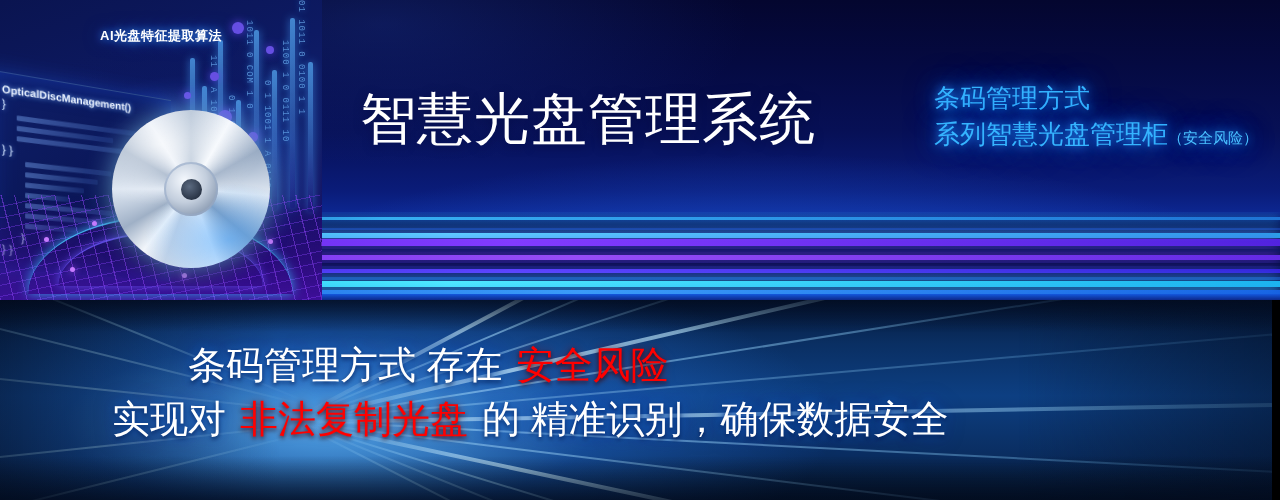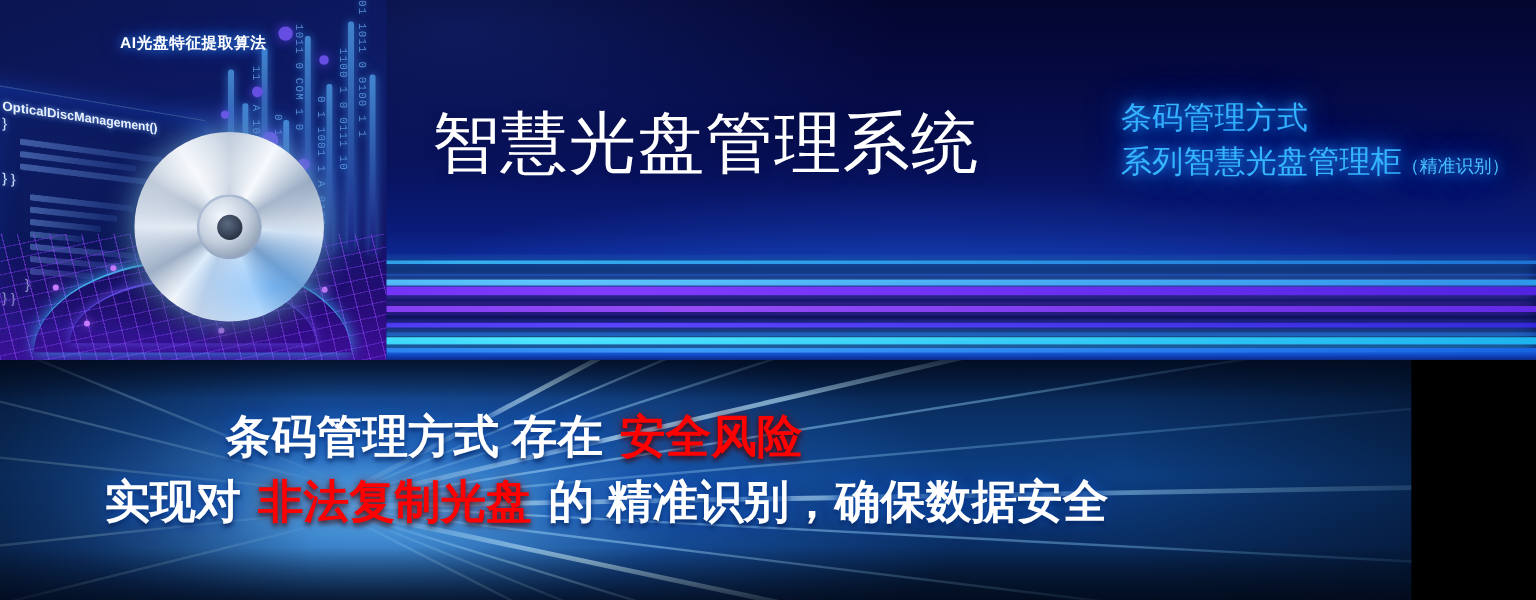--- a/index.html
+++ b/index.html
@@ -183,26 +183,25 @@
     display:flex;align-items:center;
   }
   #sub-bar-text{
     position:absolute;left:452px;top:0;line-height:30px;
     font-size:17.5px;color:#f2f7ff;white-space:nowrap;
     text-shadow:0 0 8px rgba(80,160,255,.9),0 1px 3px rgba(0,0,20,.8);
   }
 
   
   #bottom{
-    position:absolute;left:0;top:300px;width:1176px;height:200px;
+    position:absolute;left:0;top:300px;width:1272px;height:200px;
     overflow:hidden;
     background:
       radial-gradient(ellipse 700px 230px at 26% 62%, rgba(95,185,255,.85) 0%, rgba(35,110,210,.45) 38%, rgba(6,30,72,0) 72%),
       linear-gradient(180deg,#061a3c 0%,#0a2f63 22%,#0d3f82 48%,#0a2d60 78%,#06182f 100%);
-    font-weight: bold;
   }
   #rays{position:absolute;inset:0;overflow:hidden;}
   .ray{
     position:absolute;left:24%;top:58%;
     height:2px;width:1500px;
     transform-origin:0 50%;
     background:linear-gradient(90deg,rgba(255,255,255,0) 0%,rgba(170,225,255,.55) 12%,rgba(120,200,255,.30) 55%,rgba(120,200,255,0) 100%);
   }
   .ray.thick{height:4px;background:linear-gradient(90deg,rgba(255,255,255,0) 0%,rgba(200,238,255,.70) 14%,rgba(140,210,255,.34) 58%,rgba(140,210,255,0) 100%);}
   .ray.l{ transform-origin:100% 50%; left:auto; right:76%; background:linear-gradient(270deg,rgba(255,255,255,0) 0%,rgba(170,225,255,.45) 14%,rgba(120,200,255,.22) 60%,rgba(120,200,255,0) 100%);}
@@ -213,21 +212,21 @@
       linear-gradient(90deg,rgba(2,10,28,.55) 0%,rgba(2,10,28,0) 22%,rgba(2,10,28,0) 80%,rgba(2,10,28,.45) 100%);
   }
   #bottom-text{
     position:absolute;left:0;top:38px;width:1280px;
   }
   .bt-line{
     white-space:nowrap;color:#ffffff;font-size:38px;line-height:54px;
     text-shadow:0 0 10px rgba(20,90,190,.95),0 0 20px rgba(10,60,160,.7),0 2px 4px rgba(0,10,40,.85);
   }
   #bt-line1{padding-left:188px;}
-  #bt-line2{padding-left:87px;}
+  #bt-line2{padding-left:112px;}
   .hl-red{color:#ff0000;text-shadow:0 0 10px rgba(120,0,0,.55),0 2px 4px rgba(40,0,0,.7);}
   .sp{display:inline-block;width:14px;}
 </style>
 </head>
 <body>
 
 <div id="banner">
 
   <div id="hero">
     <div id="hero-base"></div>
@@ -318,21 +317,21 @@
 
       <div class="lp-title" id="lp-title-main">AI光盘特征提取算法</div>
     </div>
 
     <div id="main-title">
       <div id="mt-line2">智慧光盘管理系统</div>
     </div>
 
     <div id="feature-list">
       <div class="feat">条码管理方式</div>
-      <div class="feat"><span>系列智慧光盘管理柜</span><span class="feat-note">（精准识别）</span></div>
+      <div class="feat"><span>系列智慧光盘管理柜</span><span class="feat-note">（安全风险）</span></div>
     </div>
 
   </div>
 
   <div id="bottom">
     <div id="rays">
       <div class="ray thick" style="transform:rotate(-28deg);top:56%;"></div>
       <div class="ray" style="transform:rotate(-23deg);top:57%;"></div>
       <div class="ray" style="transform:rotate(-18deg);top:58%;opacity:.8;"></div>
       <div class="ray thick" style="transform:rotate(-13deg);top:58%;"></div>

